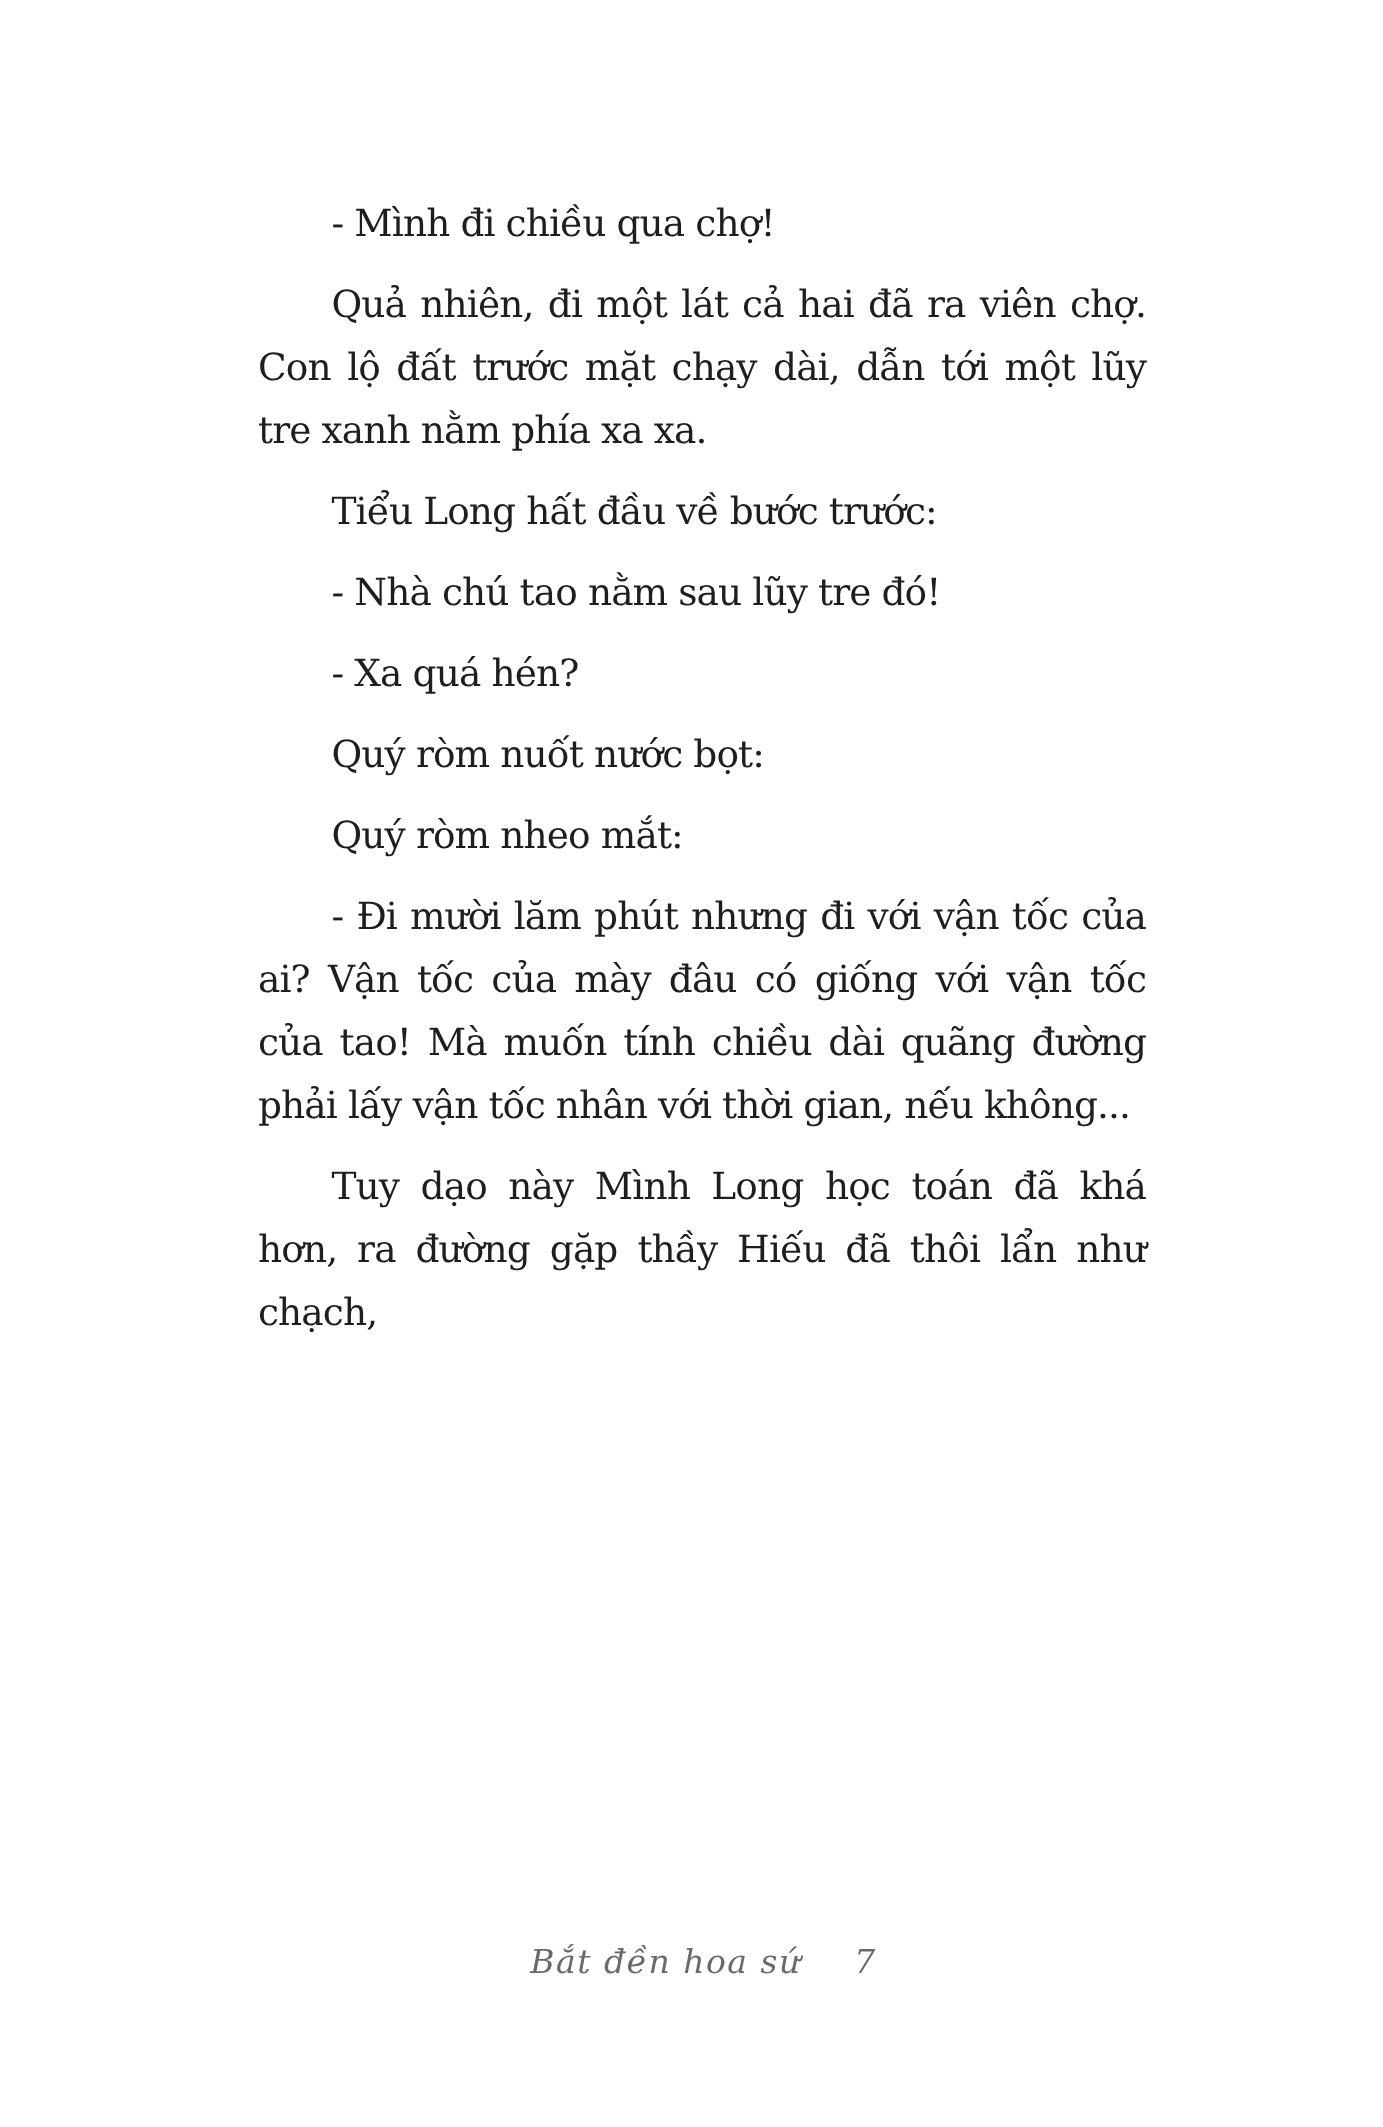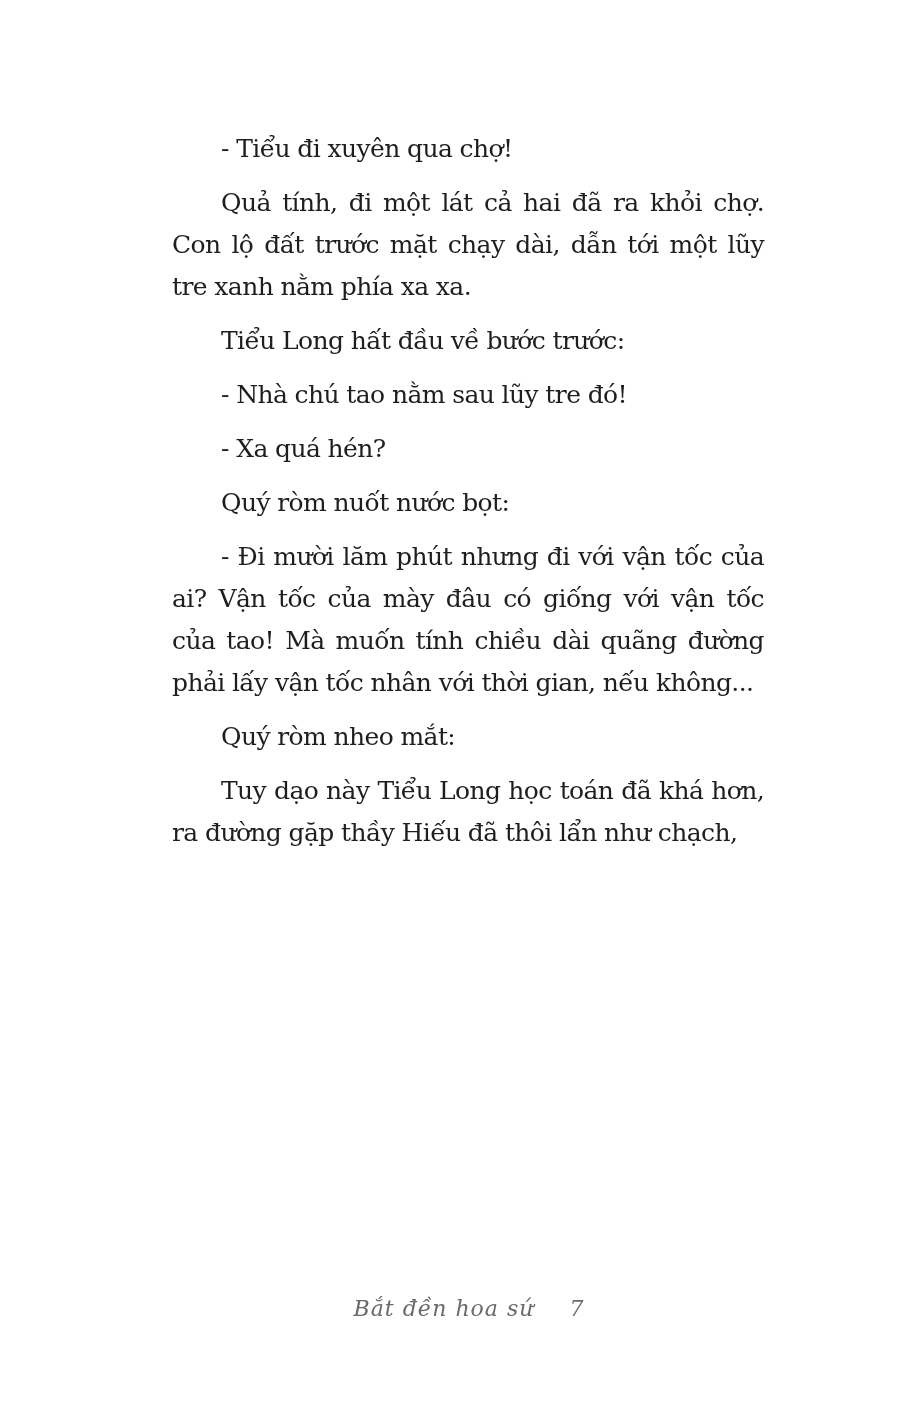--- a/index.html
+++ b/index.html
@@ -51,28 +51,28 @@
       letter-spacing: 1px;
       margin-right: 28px;
       margin-left: 15px;
     }
   </style>
 </head>
 <body>
 
 <div class="page">
   <div class="text-block">
-    <p class="para">- Tiểu đi xuyên qua chợ!</p>
-    <p class="para">Quả tính, đi một lát cả hai đã ra khỏi chợ. Con lộ đất trước mặt chạy dài, dẫn tới một lũy tre xanh nằm phía xa xa.</p>
+    <p class="para">- Mình đi chiều qua chợ!</p>
+    <p class="para">Quả nhiên, đi một lát cả hai đã ra viên chợ. Con lộ đất trước mặt chạy dài, dẫn tới một lũy tre xanh nằm phía xa xa.</p>
     <p class="para">Tiểu Long hất đầu về bước trước:</p>
     <p class="para">- Nhà chú tao nằm sau lũy tre đó!</p>
     <p class="para">- Xa quá hén?</p>
     <p class="para">Quý ròm nuốt nước bọt:</p>
+    <p class="para">Quý ròm nheo mắt:</p>
     <p class="para">- Đi mười lăm phút nhưng đi với vận tốc của ai? Vận tốc của mày đâu có giống với vận tốc của tao! Mà muốn tính chiều dài quãng đường phải lấy vận tốc nhân với thời gian, nếu không...</p>
-    <p class="para">Quý ròm nheo mắt:</p>
-    <p class="para">Tuy dạo này Tiểu Long học toán đã khá hơn, ra đường gặp thầy Hiếu đã thôi lẩn như chạch,</p>
+    <p class="para">Tuy dạo này Mình Long học toán đã khá hơn, ra đường gặp thầy Hiếu đã thôi lẩn như chạch,</p>
   </div>
 
   <div class="footer">
     <span class="title">Bắt đền hoa sứ</span>
     <span class="pnum">7</span>
   </div>
 </div>
 
 </body></html>

